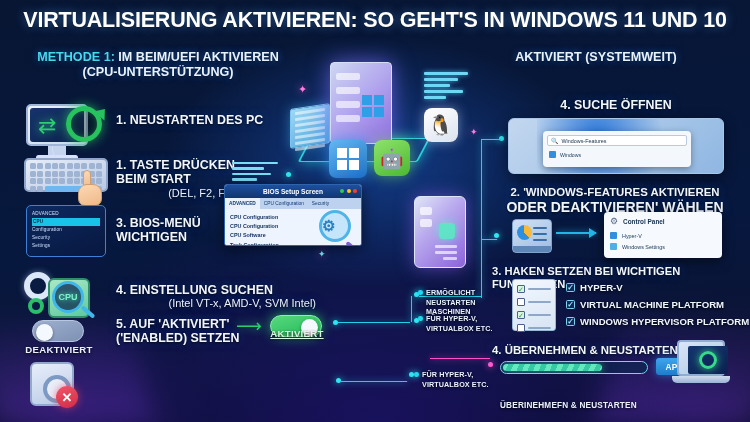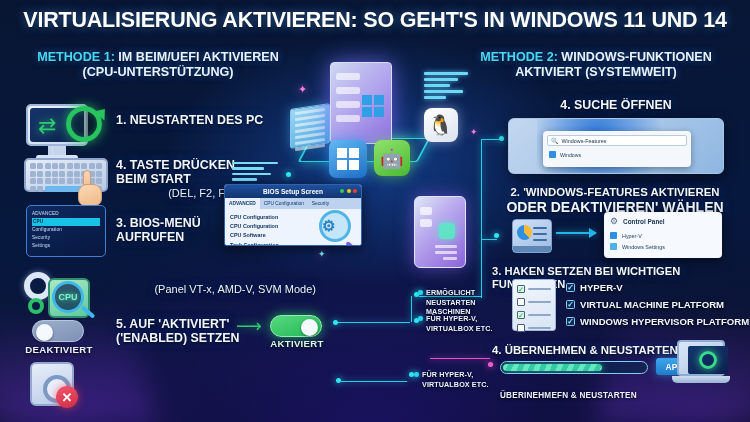--- a/index.html
+++ b/index.html
@@ -185,21 +185,21 @@
     border: 1.5px solid #8ff0ae;
     box-shadow: 0 0 12px rgba(46,210,110,0.75);
   }
   #toggle-on .knob { right: 3px; }
   .toggle-label {
     position: absolute; font-size: 9.6px; font-weight: bold;
     color: #eaf2ff; letter-spacing: 0.3px;
     text-shadow: 0 1px 3px rgba(0,0,0,0.85);
   }
   #label-off { left: 22px; top: 344px; width: 74px; text-align: center; }
-  #label-on  { left: 262px; top: 338px; width: 70px; text-align: center; color: #d8f6e4; }
+  #label-on  { left: 262px; top: 328px; width: 70px; text-align: center; color: #d8f6e4; text-decoration: underline; }
   #green-arrow {
     position: absolute; left: 236px; top: 317px;
     color: #2ecc71; font-size: 18px; line-height: 1;
     text-shadow: 0 0 8px rgba(46,204,113,0.9);
   }
 
   
   #disk {
     position: absolute; left: 30px; top: 362px; width: 44px; height: 44px;
     border-radius: 6px; background: linear-gradient(160deg,#e7eefa,#b9cae6);
@@ -514,33 +514,30 @@
   }
 </style>
 </head>
 <body>
 
 <div id="poster">
 
   <div class="floor-glow l"></div>
   <div class="floor-glow r"></div>
 
-  <div class="title">VIRTUALISIERUNG AKTIVIEREN: SO GEHT'S IN WINDOWS 11 UND 14</div>
+  <div class="title">VIRTUALISIERUNG AKTIVIEREN: SO GEHT'S IN WINDOWS 11 UND 10</div>
 
   <div class="methode" id="methode1">
     <div>
       <span class="lead">METHODE 1:</span><span> IM BEIM/UEFI AKTIVIEREN</span>
     </div>
     <div>(CPU-UNTERSTÜTZUNG)</div>
   </div>
 
   <div class="methode" id="methode2">
-    <div>
-      <span class="lead">METHODE 2:</span><span> WINDOWS-FUNKTIONEN</span>
-    </div>
     <div>AKTIVIERT (SYSTEMWEIT)</div>
   </div>
 
   <div id="code-lines">
     <i></i>
       <i style="width:78%"></i>
       <i style="width:60%"></i>
       <i style="width:88%"></i>
       <i style="width:50%"></i>
   </div>
@@ -654,46 +651,47 @@
       <i class="space"></i>
       <i></i>
       <i></i>
   </div>
   <div id="hand">
     <span class="finger"></span>
       <span class="palm"></span>
   </div>
 
   <div class="step" style="left:116px;top:158px;width:150px">
-    <span class="main">4. TASTE DRÜCKEN</span>
+    <span class="main">1. TASTE DRÜCKEN</span>
     <span class="main">BEIM START</span>
     <span class="sub">(DEL, F2, F10, F12)</span>
   </div>
 
   <div id="bios-mini">
     <span>ADVANCED</span>
     <span class="hl">CPU</span>
     <span>Configuration</span>
     <span>Security</span>
     <span>Settings</span>
   </div>
 
   <div class="step" style="left:116px;top:216px;width:140px">
     <span class="main">3. BIOS-MENÜ</span>
-    <span class="main">AUFRUFEN</span>
+    <span class="main">WICHTIGEN</span>
   </div>
 
   <div id="gear-big"></div>
   <div id="gear-small"></div>
   <div id="cpu-chip"></div>
   <div id="cpu-lens">CPU</div>
   <div id="cpu-handle"></div>
 
   <div class="step" style="left:116px;top:283px;width:200px">
-    <span class="sub">(Panel VT-x, AMD-V, SVM Mode)</span>
+    <span class="main">4. EINSTELLUNG SUCHEN</span>
+    <span class="sub">(Intel VT-x, AMD-V, SVM Intel)</span>
   </div>
 
   <div class="toggle" id="toggle-off">
       <span class="knob"></span>
     </div>
   <div class="toggle-label" id="label-off">DEAKTIVIERT</div>
 
   <div class="step" style="left:116px;top:317px;width:130px">
     <span class="main">5. AUF 'AKTIVIERT'</span>
     <span class="main">('ENABLED) SETZEN</span>
@@ -840,21 +838,21 @@
   </div>
 
   <div class="step" style="left:492px;top:344px;width:200px">
     <span class="main" style="font-size:11.4px">4. ÜBERNEHMEN &amp; NEUSTARTEN</span>
   </div>
 
   <div id="progress-track">
     <div id="progress-fill" style="width: 68%;"></div>
   </div>
   <div id="apply-btn">APPLY</div>
-  <div class="cap-small" style="left:500px;top:391px;width:170px">ÜBERINEHMEFN &amp; NEUSTARTEN</div>
+  <div class="cap-small" style="left:500px;top:401px;width:170px">ÜBERINEHMEFN &amp; NEUSTARTEN</div>
 
   <div id="laptop">
     <span class="lid">
         <span class="scr">
           <span class="refresh"></span>
         </span>
       </span>
     <span class="base"></span>
   </div>
 

